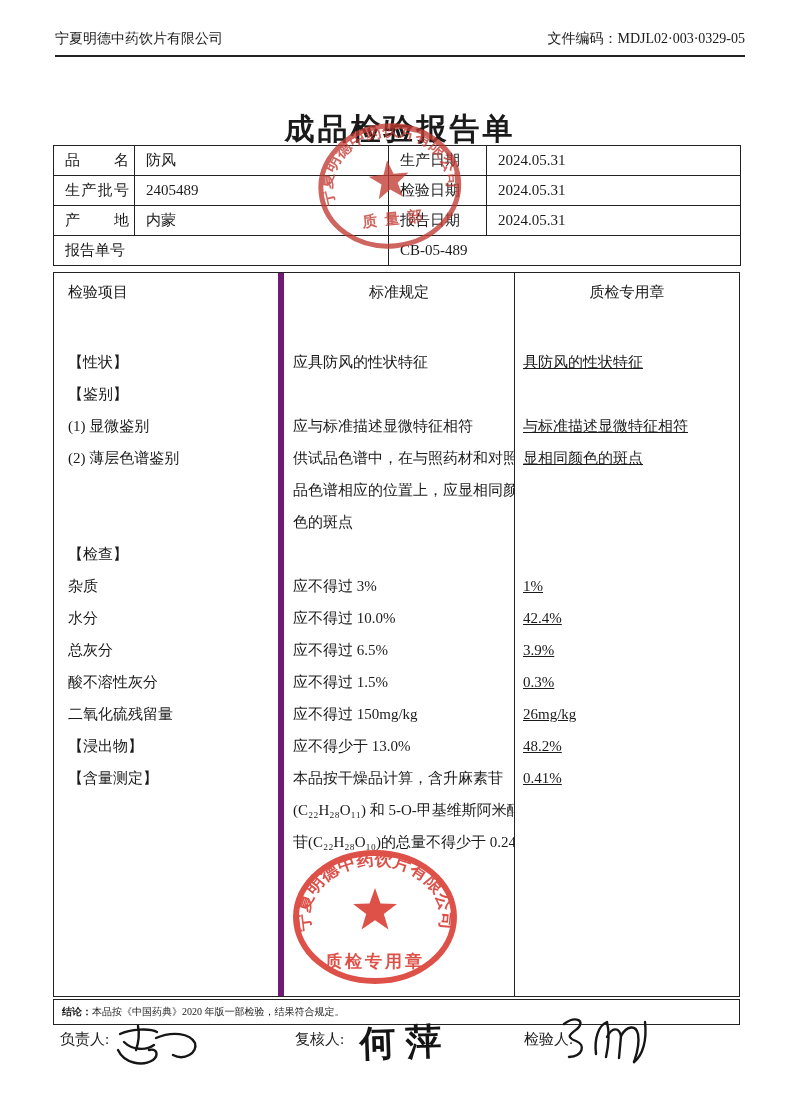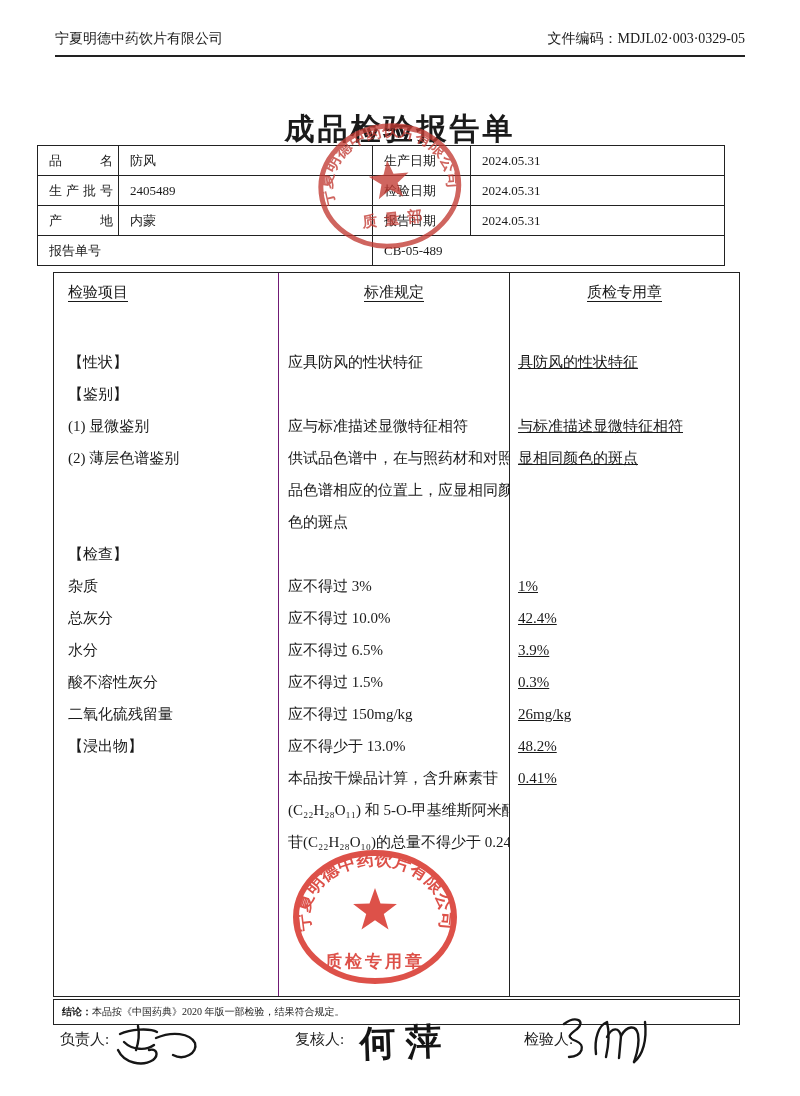--- a/index.html
+++ b/index.html
@@ -7,33 +7,33 @@
     width:800px;height:1096px;background:#ffffff;position:relative;
     font-family:"Liberation Serif","DejaVu Serif",serif;color:#1a1a1a;
     overflow:hidden;
   }
   .hdr{position:absolute;top:30px;left:55px;width:690px;display:flex;
        justify-content:space-between;font-size:14px;}
   .hdr-rule{position:absolute;top:55px;left:55px;width:690px;height:2px;background:#222;}
   .title{position:absolute;top:85px;left:0;width:100%;text-align:center;
          font-size:30px;font-weight:bold;letter-spacing:3px;margin-top:24px;}
   
-  table.info{position:absolute;top:145px;left:37px;width:687px;
-             border-collapse:collapse;table-layout:fixed;font-size:13px;padding-left:17px;}
+  table.info{position:absolute;top:145px;left:53px;width:687px;
+             border-collapse:collapse;table-layout:fixed;font-size:15px;padding-left:17px;}
   table.info td{border:1px solid #222;height:29px;padding:0 4px 0 11px;overflow:hidden;white-space:nowrap;}
   .jl{display:inline-block;width:64px;text-align:justify;text-align-last:justify;}
   
   .main{position:absolute;top:272px;left:53px;width:685px;height:723px;
         border:1px solid #222;display:flex;font-size:15px;}
   .mcol{position:relative;}
   .m1{width:224px;}
-  .m2{width:230px;border-left:1px solid #701a75;border-right:1px solid #222;}
+  .m2{width:230px;border-left:6px solid #701a75;border-right:1px solid #222;}
   .m3{flex:1;}
   .mhead{height:63px;padding-top:10px;}
-  .mhead span{text-decoration:underline;text-underline-offset:4px;}
+  .mhead span{text-underline-offset:4px;}
   .m1 .mhead{padding-left:14px;}
   .m2 .mhead,.m3 .mhead{text-align:center;}
   .ln{height:32px;line-height:32px;white-space:nowrap;overflow:hidden;padding-left:14px;}
   .m2 .ln{padding-left:9px;}
   .m3 .ln{padding-left:8px;text-decoration:underline;}
   
   .concl{position:absolute;top:999px;left:53px;width:677px;height:24px;
          border:1px solid #222;line-height:24px;font-size:10px;padding-left:8px;
          white-space:nowrap;}
   .concl b{font-weight:bold;}
@@ -96,25 +96,26 @@
   <div class="mcol m1">
     <div class="mhead"><span>检验项目</span></div>
     <div class="ln">【性状】</div>
     <div class="ln">【鉴别】</div>
     <div class="ln">(1) 显微鉴别</div>
     <div class="ln">(2) 薄层色谱鉴别</div>
     <div class="ln"></div>
     <div class="ln"></div>
     <div class="ln">【检查】</div>
     <div class="ln">杂质</div>
+    <div class="ln">水分</div>
     <div class="ln">总灰分</div>
-    <div class="ln">水分</div>
     <div class="ln">酸不溶性灰分</div>
     <div class="ln">二氧化硫残留量</div>
     <div class="ln">【浸出物】</div>
+    <div class="ln">【含量测定】</div>
     <div class="ln"></div>
     <div class="ln"></div>
   </div>
   <div class="mcol m2">
     <div class="mhead"><span>标准规定</span></div>
     <div class="ln">应具防风的性状特征</div>
     <div class="ln"></div>
     <div class="ln">应与标准描述显微特征相符</div>
     <div class="ln">供试品色谱中，在与照药材和对照</div>
     <div class="ln">品色谱相应的位置上，应显相同颜</div>

